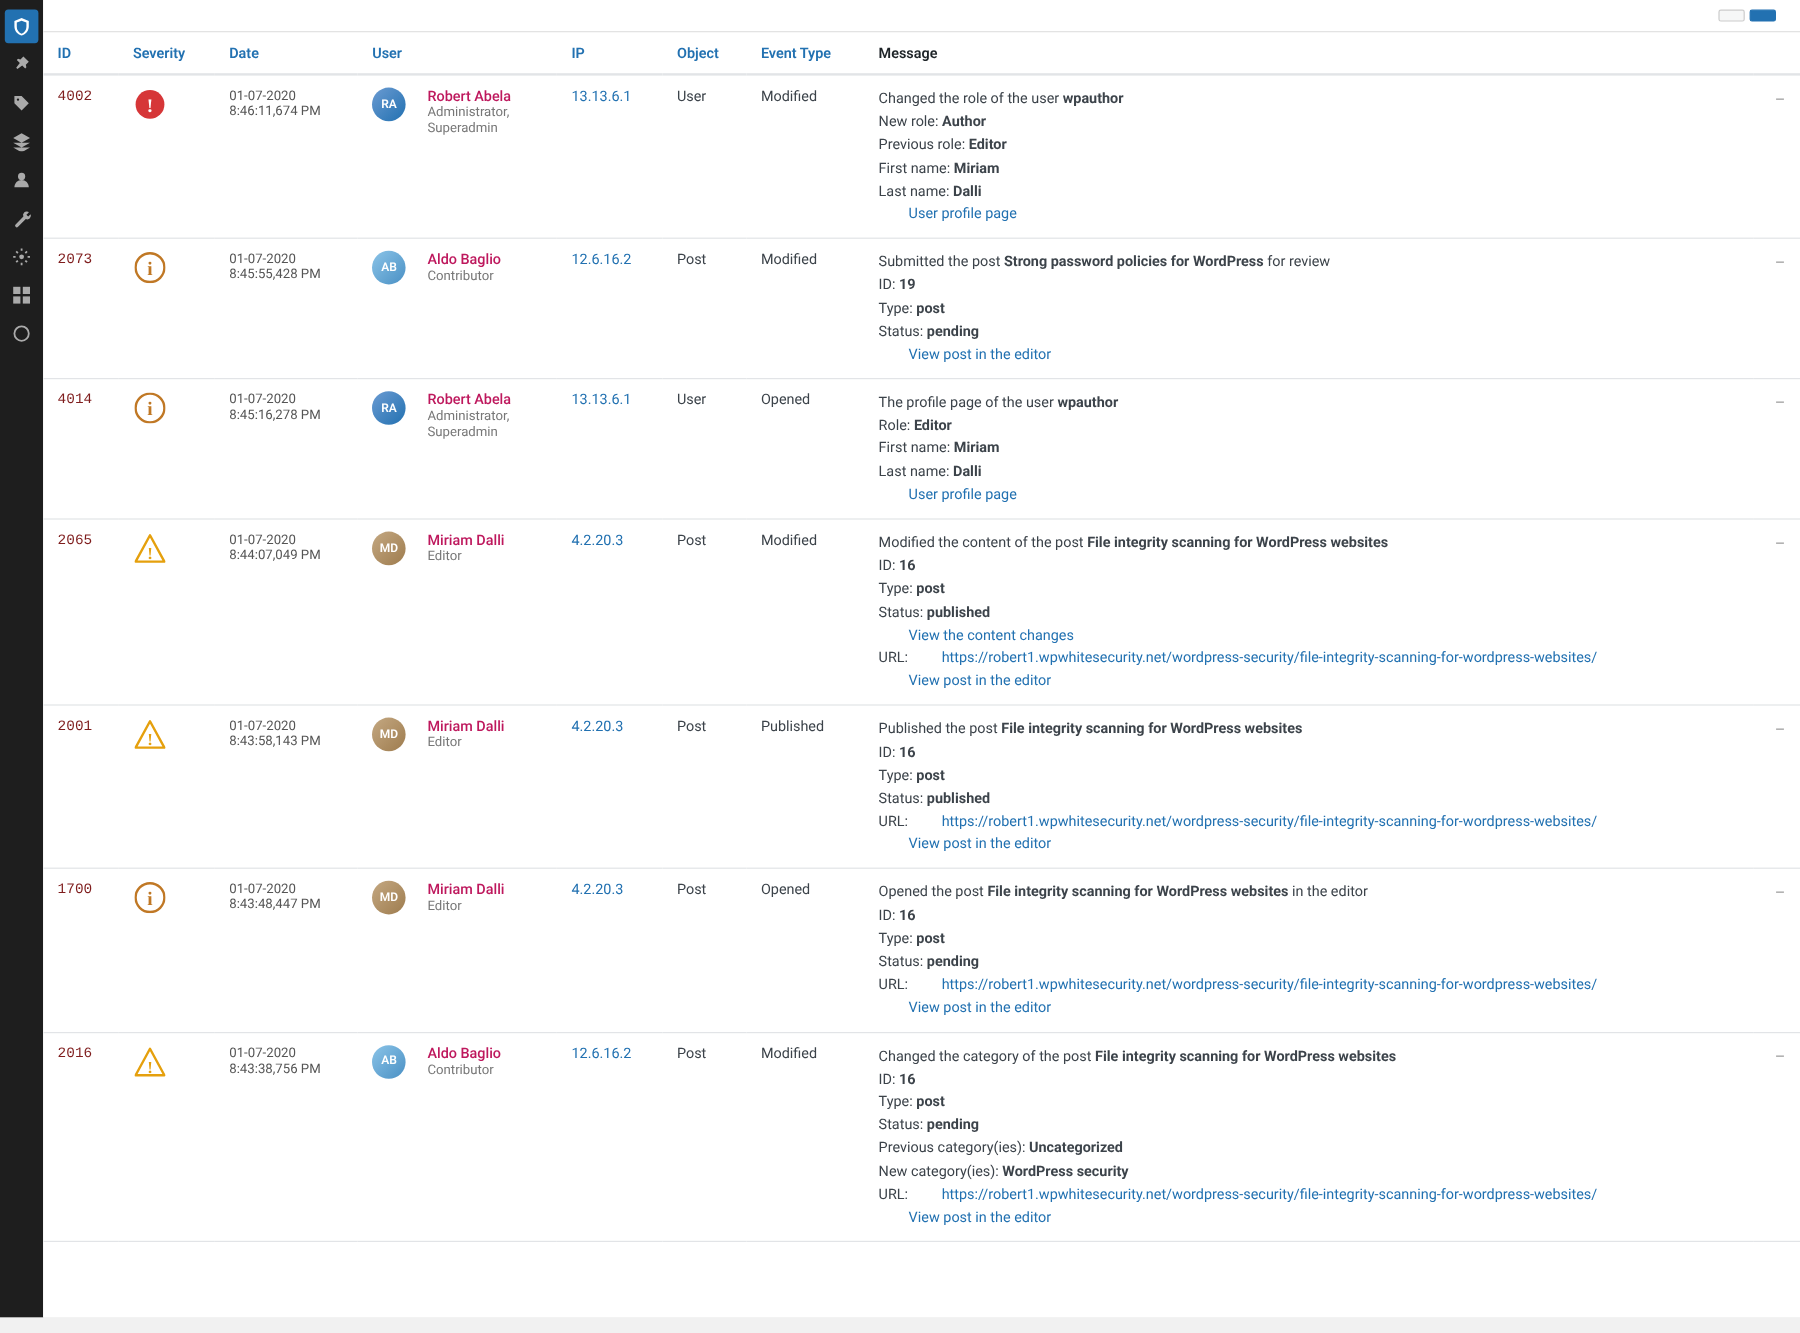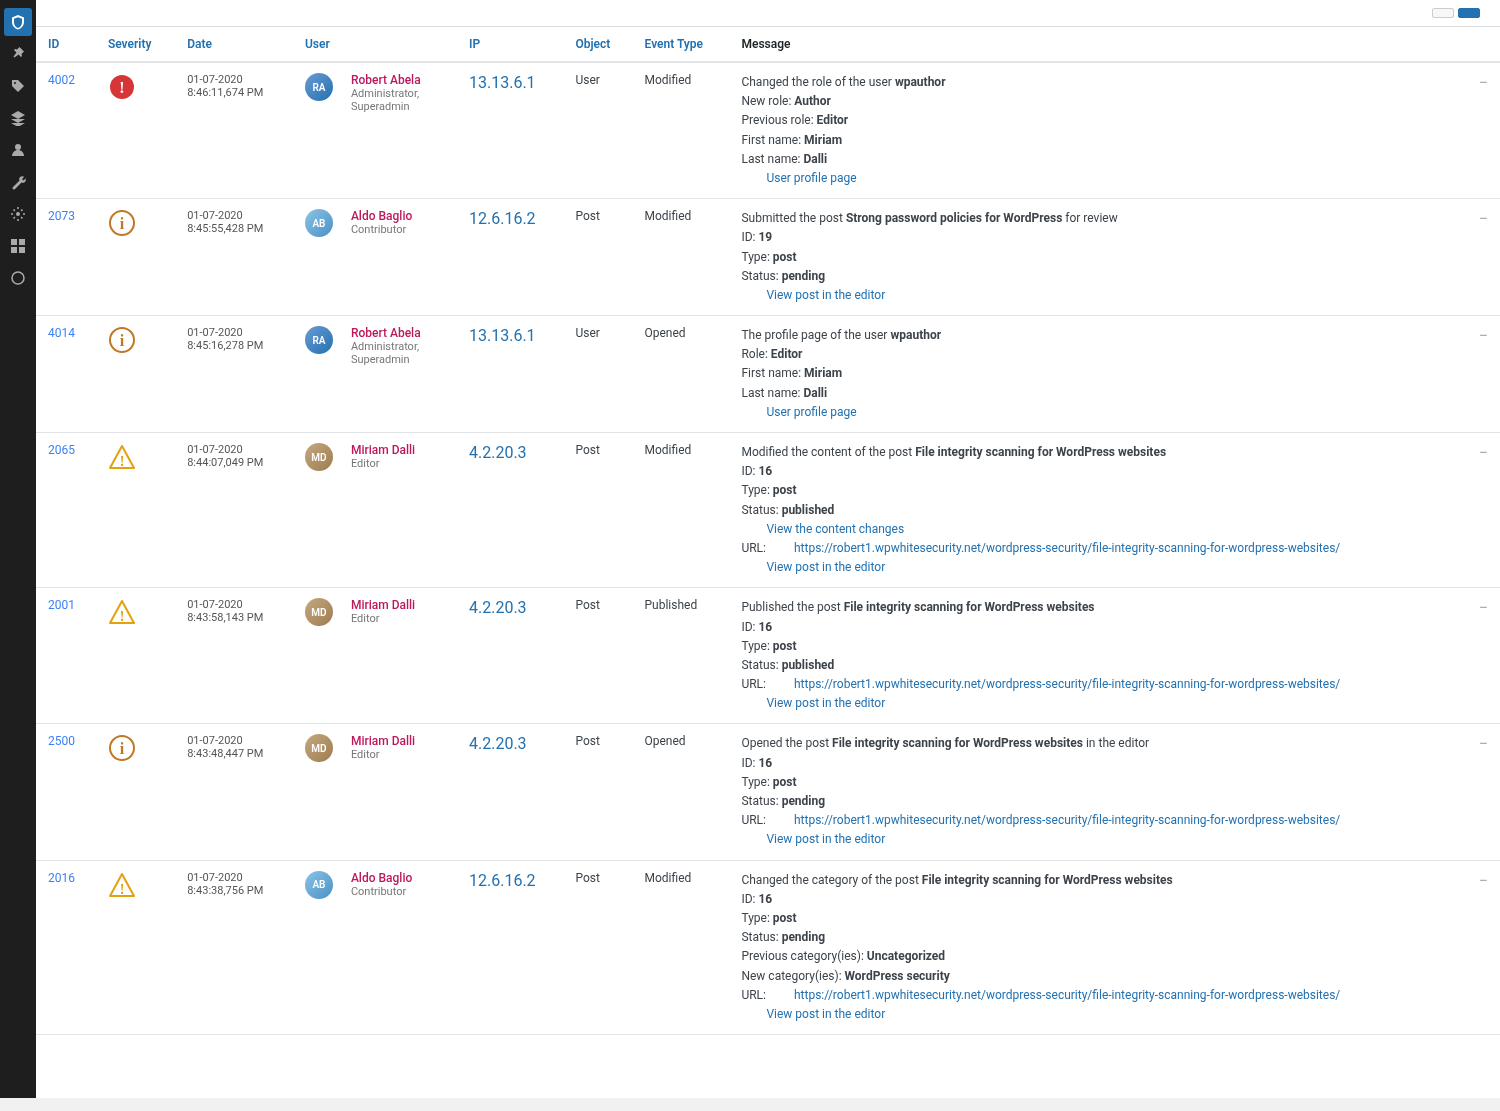--- a/index.html
+++ b/index.html
@@ -25,31 +25,31 @@
 
     
     .table-container { flex: 1; overflow-y: auto; background: #fff; margin: 0; }
     table { width: 100%; border-collapse: collapse; }
     thead tr { border-bottom: 2px solid #e2e4e7; }
     thead th { padding: 10px 12px; text-align: left; font-size: 12px; font-weight: 600; color: #2271b1; white-space: nowrap; cursor: pointer; }
     thead th.no-link { color: #1d2327; cursor: default; }
     tbody tr { border-bottom: 1px solid #e2e4e7; vertical-align: top; }
     tbody td { padding: 10px 12px; font-size: 12px; color: #3c434a; vertical-align: top; }
 
-    .id-cell { color: #3b82f6; font-size: 12px; }
+    .id-cell { color: #7f1d1d; font-size: 12px; font-family: Liberation Mono, monospace; }
 
     .date-cell { font-size: 11px; color: #555; white-space: nowrap; }
 
     
     .user-cell { display: flex; align-items: flex-start; gap: 18px; }
     .user-info { display: flex; flex-direction: column; }
     .user-name { color: #be185d; font-size: 12px; font-weight: 500; }
     .user-role { font-size: 11px; color: #777; }
 
-    .ip-cell { color: #2271b1; white-space: nowrap; font-size: 16px; }
+    .ip-cell { color: #2271b1; white-space: nowrap; font-size: 12px; }
 
     .message-cell { line-height: 1.6; }
     .message-cell a { color: #2271b1; text-decoration: none; padding-left: 25px; }
     .bold { font-weight: 700; }
 
     .expand-cell { text-align: right; }
     .expand-btn { color: #aaa; cursor: pointer; font-size: 16px; }
 
     .msg-line { display: block; }
   </style>
@@ -295,21 +295,21 @@
                 <span class="msg-line">Type: <span class="bold">post</span></span>
                 <span class="msg-line">Status: <span class="bold">published</span></span>
                 <span class="msg-line">URL: <a href="#" style="color:#2271b1;text-decoration:none;">https://robert1.wpwhitesecurity.net/wordpress-security/file-integrity-scanning-for-wordpress-websites/</a></span>
                 <span class="msg-line"><a href="#" style="color:#2271b1;text-decoration:none;">View post in the editor</a></span>
               </td>
     <td class="expand-cell">
       <span class="expand-btn">−</span>
     </td>
   </tr>
             <tr>
-    <td class="id-cell">2500</td>
+    <td class="id-cell">1700</td>
     <td><span style="display:inline-flex;align-items:center;justify-content:center;width:28px;height:28px;">
       <svg width="26" height="26" viewBox="0 0 26 26">
         <circle cx="13" cy="13" r="12" fill="none" stroke="#c07825" stroke-width="2"></circle>
         <text x="13" y="19" text-anchor="middle" fill="#c07825" font-size="16" font-weight="bold" font-family="serif">i</text>
       </svg>
     </span></td>
     <td class="date-cell">01-07-2020<br>8:43:48,447 PM</td>
     <td>
       <div class="user-cell">
         <div style="width:28px;height:28px;border-radius:50%;display:flex;align-items:center;justify-content:center;font-size:10px;color:#fff;font-weight:600;flex-shrink:0;background: linear-gradient(135deg, #c4a882, #9e7c4e)">MD</div>

